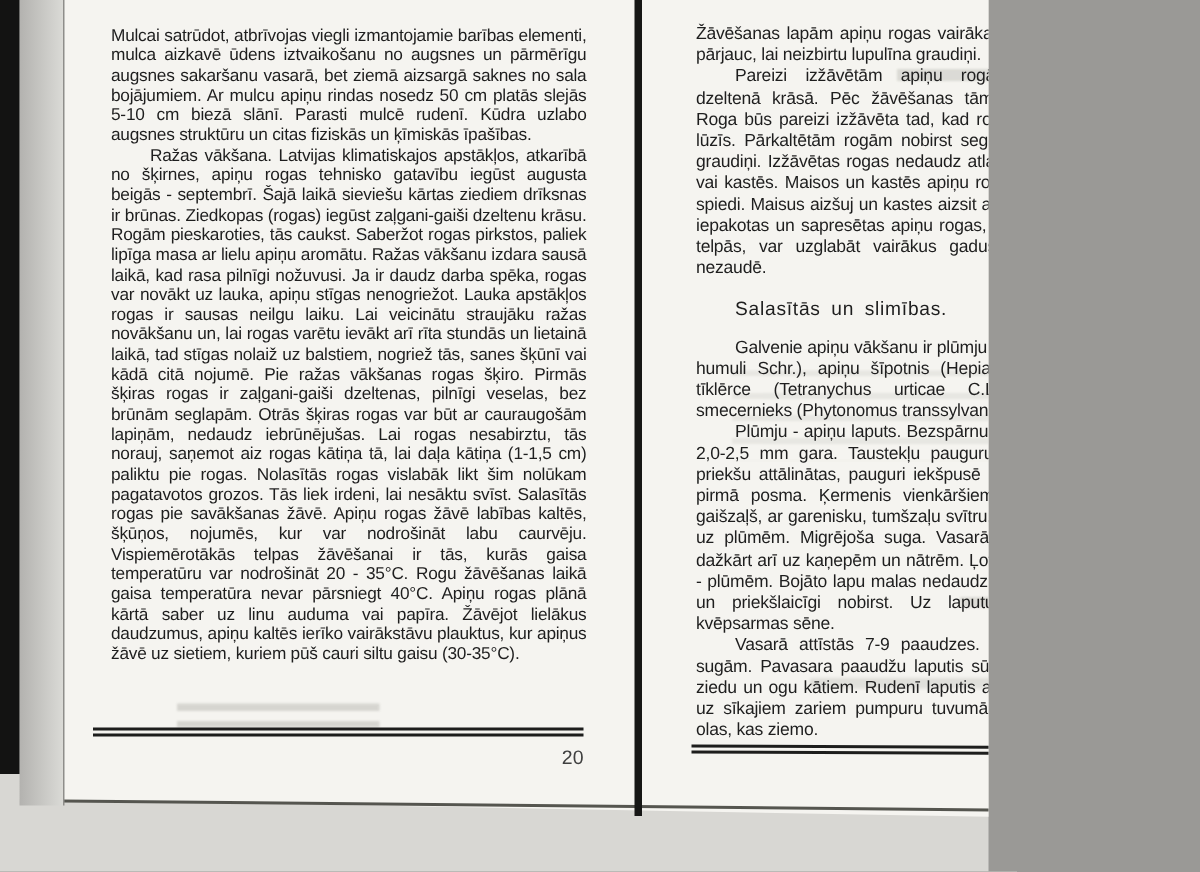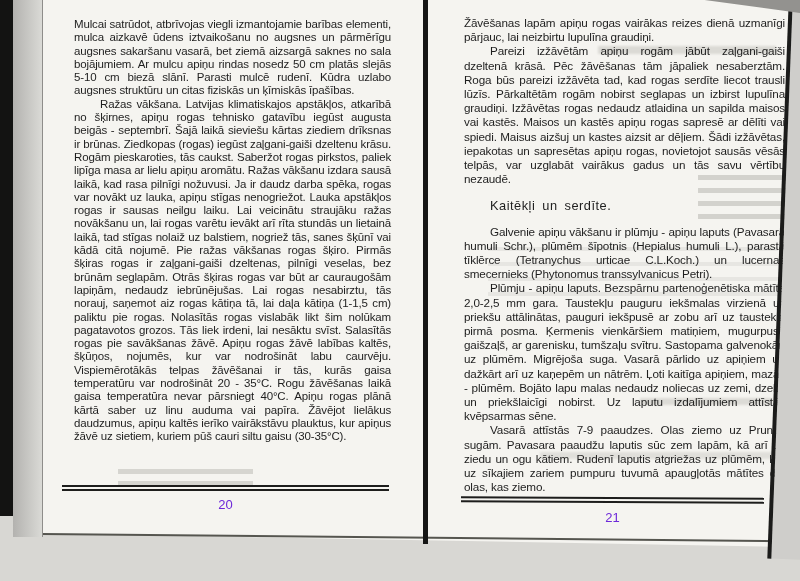--- a/index.html
+++ b/index.html
@@ -1,19 +1,20 @@
 <!DOCTYPE html>
 <html><head>
 <meta charset="utf-8">
 <style>
   html,body { margin:0; padding:0; background:#9a9996; }
   .scan {
-    position:relative; width:800px; height:581px; overflow:hidden;
+    position:relative; width:639px; height:581px; overflow:hidden;
     background:#d8d7d3;
     font-family:"Liberation Sans", "DejaVu Sans", sans-serif;
+    padding-left:20px;
   }
   
   .page-white {
     position:absolute; left:13px; top:0; width:780px; height:547px;
     background:#f5f4f0;
     clip-path: polygon(0 0, 100% 0, 100% 100%, 0 97.4%);
     z-index:1;
   }
   
   .spine-black {
@@ -58,21 +59,21 @@
   .para.indent { text-indent:26px; }
   .bold { font-weight:400; }
   .heading {
     font-weight:700; font-size:12.8px; letter-spacing:0.5px; word-spacing:3px;
     margin:13px 0 11px 26px; text-align:left;
   }
   
   .rule { position:absolute; height:2px; border-top:2px solid #1d1d1c; border-bottom:2px solid #1d1d1c; z-index:3; }
   .rule-left  { left:62px;  top:485px; width:327px; }
   .rule-right { left:461px; top:497px; width:303px; transform:rotate(0.25deg); }
-  .pagenum { position:absolute; text-align:center; font-size:13px; color:#6d28d9; z-index:3; }
+  .pagenum { position:absolute; text-align:right; font-size:13px; color:#404040; z-index:3; }
   .pagenum-left  { left:62px;  top:497px; width:327px; }
   .pagenum-right { left:461px; top:510px; width:303px; }
   
   .ghost { position:absolute; z-index:2; pointer-events:none; }
   .g1 { left:118px; top:469px; width:135px; height:16px; background:repeating-linear-gradient(#b2b1ab 0 5px, transparent 5px 12px); opacity:.45; filter:blur(.6px); }
   .g2 { left:598px; top:46px;  width:178px; height:8px;  background:#b5b4ae; opacity:.4; filter:blur(.8px); }
   .g3 { left:698px; top:175px; width:88px;  height:44px; background:repeating-linear-gradient(#b2b1ab 0 5px, transparent 5px 13px); opacity:.5; filter:blur(.5px); }
   .g4 { left:640px; top:398px; width:132px; height:7px;  background:#b7b6b0; opacity:.4; filter:blur(.8px); }
   .g5 { left:540px; top:452px; width:248px; height:7px;  background:#bbbab4; opacity:.35; filter:blur(.9px); }
   .g6 { left:488px; top:247px; width:290px; height:60px; background:repeating-linear-gradient(#c0bfb9 0 4px, transparent 4px 15px); opacity:.25; filter:blur(.7px); }
@@ -90,22 +91,22 @@
   <div class="ghost g5"></div>
   <div class="ghost g6"></div>
 
   <div class="col col-left">
       <div class="para"><span>Mulcai satrūdot, atbrīvojas viegli izmantojamie barības elementi, mulca aizkavē ūdens iztvaikošanu no augsnes un pārmērīgu augsnes sakaršanu vasarā, bet ziemā aizsargā saknes no sala bojājumiem. Ar mulcu apiņu rindas nosedz 50 cm platās slejās 5-10 cm biezā slānī. Parasti mulcē rudenī. Kūdra uzlabo augsnes struktūru un citas fiziskās un ķīmiskās īpašības.</span></div>
       <div class="para indent"><span class="bold">Ražas vākšana</span><span>. Latvijas klimatiskajos apstākļos, atkarībā no šķirnes, apiņu rogas tehnisko gatavību iegūst augusta beigās - septembrī. Šajā laikā sieviešu kārtas ziediem drīksnas ir brūnas. Ziedkopas (rogas) iegūst zaļgani-gaiši dzeltenu krāsu. Rogām pieskaroties, tās caukst. Saberžot rogas pirkstos, paliek lipīga masa ar lielu apiņu aromātu. Ražas vākšanu izdara sausā laikā, kad rasa pilnīgi nožuvusi. Ja ir daudz darba spēka, rogas var novākt uz lauka, apiņu stīgas nenogriežot. Lauka apstākļos rogas ir sausas neilgu laiku. Lai veicinātu straujāku ražas novākšanu un, lai rogas varētu ievākt arī rīta stundās un lietainā laikā, tad stīgas nolaiž uz balstiem, nogriež tās, sanes šķūnī vai kādā citā nojumē. Pie ražas vākšanas rogas šķiro. Pirmās šķiras rogas ir zaļgani-gaiši dzeltenas, pilnīgi veselas, bez brūnām seglapām. Otrās šķiras rogas var būt ar cauraugošām lapiņām, nedaudz iebrūnējušas. Lai rogas nesabirztu, tās norauj, saņemot aiz rogas kātiņa tā, lai daļa kātiņa (1-1,5 cm) paliktu pie rogas. Nolasītās rogas vislabāk likt šim nolūkam pagatavotos grozos. Tās liek irdeni, lai nesāktu svīst. Salasītās rogas pie savākšanas žāvē. Apiņu rogas žāvē labības kaltēs, šķūņos, nojumēs, kur var nodrošināt labu caurvēju. Vispiemērotākās telpas žāvēšanai ir tās, kurās gaisa temperatūru var nodrošināt 20 - 35°C. Rogu žāvēšanas laikā gaisa temperatūra nevar pārsniegt 40°C. Apiņu rogas plānā kārtā saber uz linu auduma vai papīra. Žāvējot lielākus daudzumus, apiņu kaltēs ierīko vairākstāvu plauktus, kur apiņus žāvē uz sietiem, kuriem pūš cauri siltu gaisu (30-35°C).</span></div>
     </div>
   <div class="col col-right">
       <div class="para"><span>Žāvēšanas lapām apiņu rogas vairākas reizes dienā uzmanīgi pārjauc, lai neizbirtu lupulīna graudiņi.</span></div>
       <div class="para indent"><span>Pareizi izžāvētām apiņu rogām jābūt zaļgani-gaiši dzeltenā krāsā. Pēc žāvēšanas tām jāpaliek nesaberztām. Roga būs pareizi izžāvēta tad, kad rogas serdīte liecot trausli lūzīs. Pārkaltētām rogām nobirst seglapas un izbirst lupulīna graudiņi. Izžāvētas rogas nedaudz atlaidina un sapilda maisos vai kastēs. Maisos un kastēs apiņu rogas sapresē ar dēlīti vai spiedi. Maisus aizšuj un kastes aizsit ar dēļiem. Šādi izžāvētas, iepakotas un sapresētas apiņu rogas, novietojot sausās vēsās telpās, var uzglabāt vairākus gadus un tās savu vērtību nezaudē.</span></div>
-      <div class="heading"><span class="bold">Kaitēkļi un serdīte.</span></div>
-      <div class="para indent"><span>Galvenie apiņu vākšanu ir </span><span class="bold">plūmju - apiņu laputs</span><span> (Pavasara humuli Schr.), </span><span class="bold">plūmēm šīpotnis</span><span> (Hepialus humuli L.), </span><span class="bold">parastā tīklērce</span><span> (Tetranychus urticae C.L.Koch.) un lucernas smecernieks (Phytonomus transsylvanicus Petri).</span></div>
+      <div class="heading"><span class="bold">Salasītās un slimības.</span></div>
+      <div class="para indent"><span>Galvenie apiņu vākšanu ir </span><span class="bold">plūmju - apiņu laputs</span><span> (Pavasara humuli Schr.), </span><span class="bold">apiņu šīpotnis</span><span> (Hepialus humuli L.), </span><span class="bold">parastā tīklērce</span><span> (Tetranychus urticae C.L.Koch.) un lucernas smecernieks (Phytonomus transsylvanicus Petri).</span></div>
       <div class="para indent"><span class="bold">Plūmju - apiņu laputs</span><span>. Bezspārnu partenoģenētiska mātīte 2,0-2,5 mm gara. Taustekļu pauguru iekšmalas virzienā uz priekšu attālinātas, pauguri iekšpusē ar zobu arī uz taustekļa pirmā posma. Ķermenis vienkāršiem matiņiem, mugurpusē gaišzaļš, ar garenisku, tumšzaļu svītru. Sastopama galvenokārt uz plūmēm. Migrējoša suga. Vasarā pārlido uz apiņiem un dažkārt arī uz kaņepēm un nātrēm. Ļoti kaitīga apiņiem, mazāk - plūmēm. Bojāto lapu malas nedaudz noliecas uz zemi, dzeltē un priekšlaicīgi nobirst. Uz laputu izdalījumiem attīstās kvēpsarmas sēne.</span></div>
       <div class="para indent"><span>Vasarā attīstās 7-9 paaudzes. Olas ziemo uz Prunus sugām. Pavasara paaudžu laputis sūc zem lapām, kā arī uz ziedu un ogu kātiem. Rudenī laputis atgriežas uz plūmēm, kur uz sīkajiem zariem pumpuru tuvumā apaugļotās mātītes dēj olas, kas ziemo.</span></div>
     </div>
 
   <div class="rule rule-left"></div>
   <div class="pagenum pagenum-left">20</div>
   <div class="rule rule-right"></div>
   <div class="pagenum pagenum-right">21</div>
 
   <div class="bottom-line"></div>

